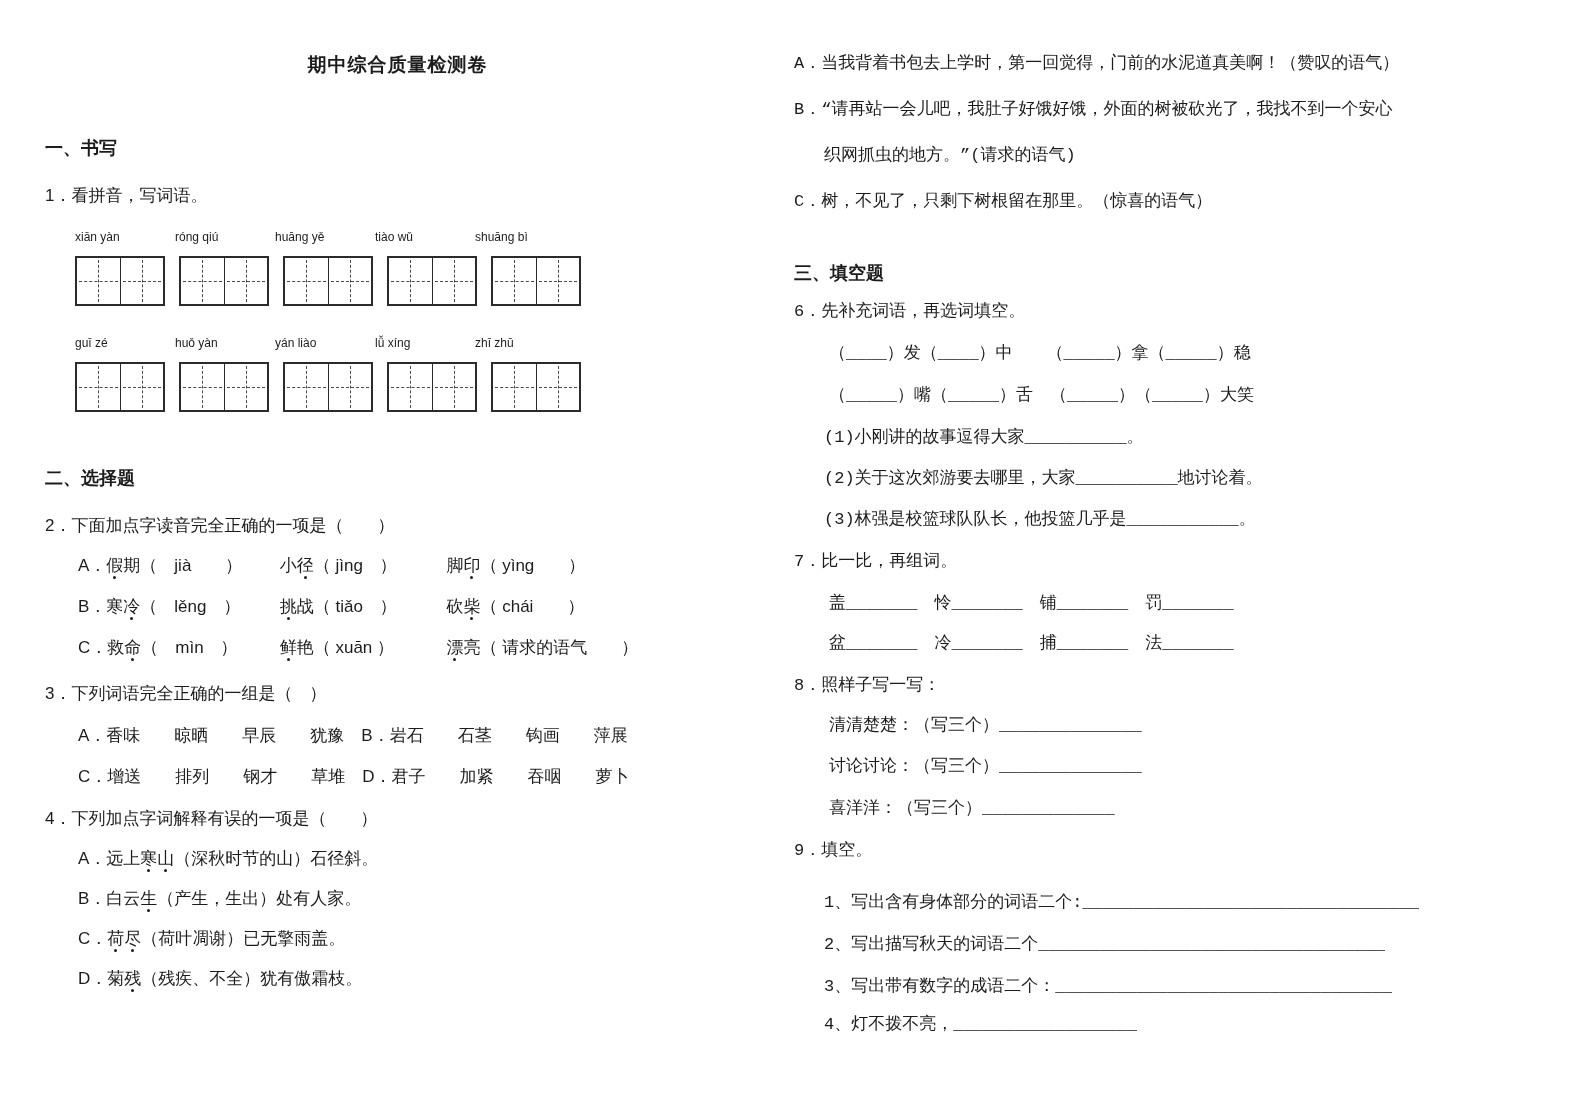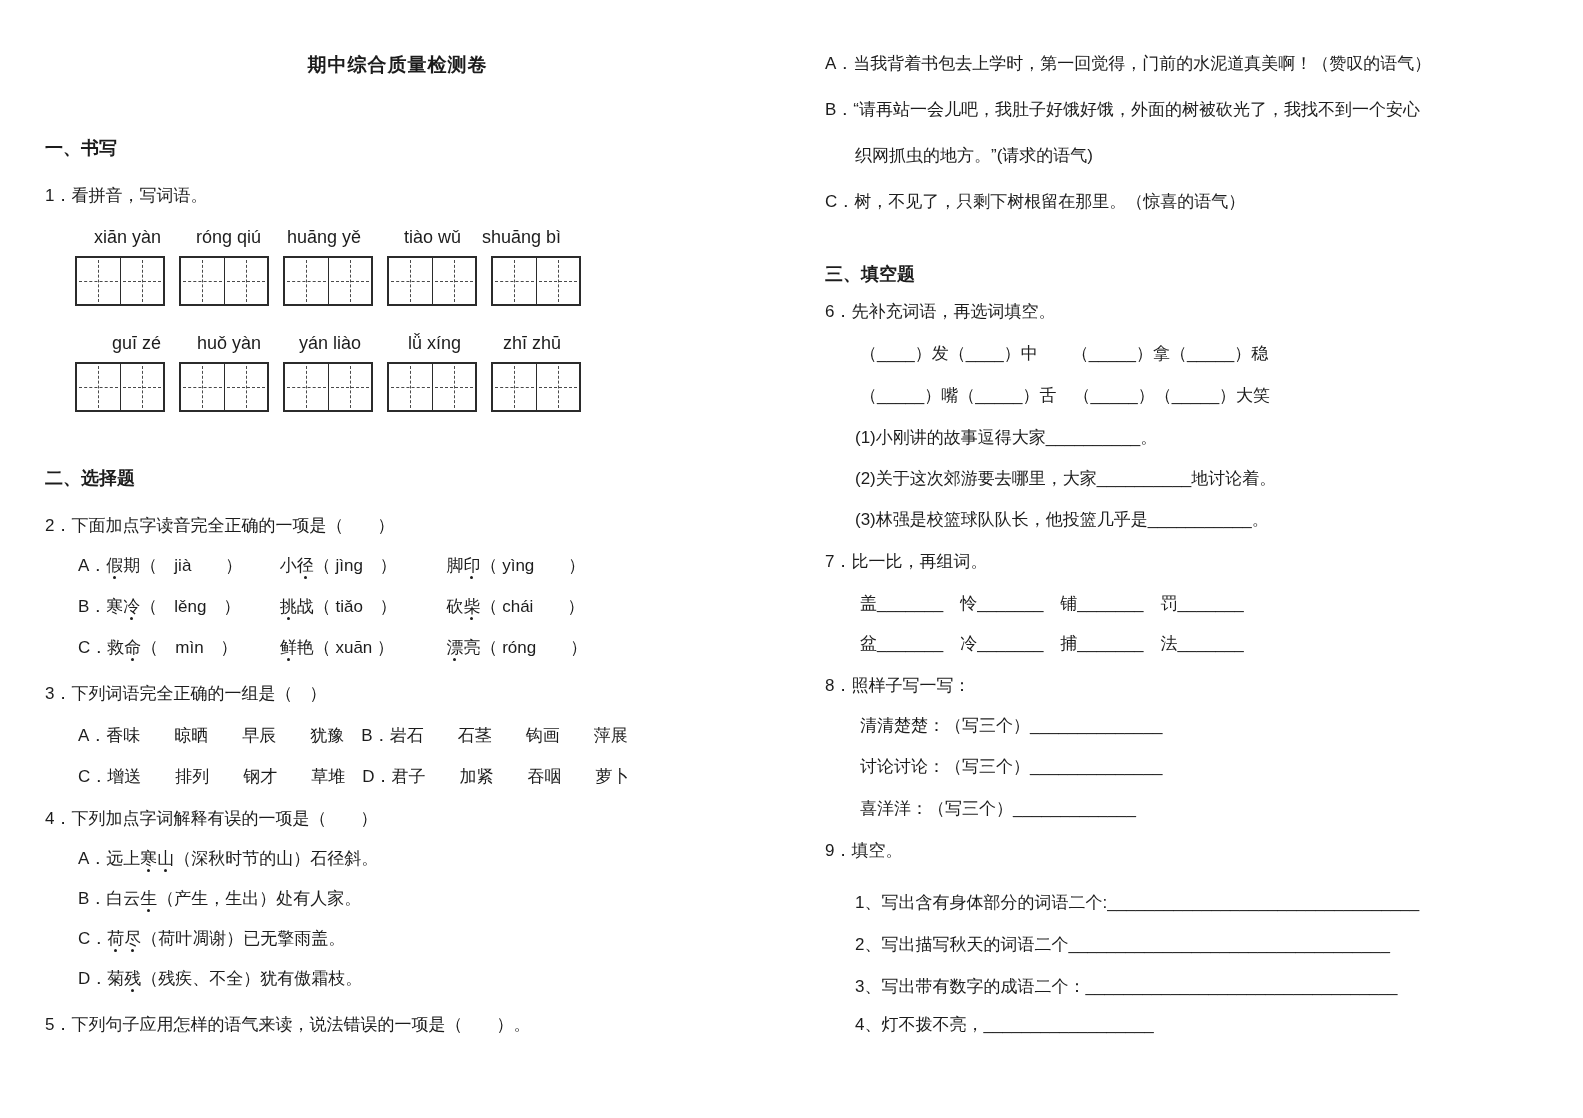--- a/index.html
+++ b/index.html
@@ -1,35 +1,35 @@
 <!DOCTYPE html>
 <html><head>
 <meta charset="utf-8">
 <style>
   html,body{margin:0;padding:0;background:#ffffff;}
   body{font-family:"Liberation Sans","DejaVu Sans",sans-serif;color:#1c1c1c;}
   .page{position:relative;width:1583px;height:1118px;background:#ffffff;overflow:hidden;}
   .col{position:absolute;top:0;}
   .col-left{left:45px;top:48px;width:705px;}
-  .col-right{left:825px;top:52px;width:690px;}
+  .col-right{left:794px;top:52px;width:690px;font-family:Liberation Mono, monospace;}
   .title{font-size:19px;font-weight:bold;text-align:center;margin:0 0 54px 0;line-height:34px;letter-spacing:1px;}
   h2.sec{font-size:18px;font-weight:bold;margin:0 0 24px 0;line-height:24px;}
   h2.sec3{margin-top:48px;margin-bottom:14px;}
   p.line{font-size:17px;line-height:24px;margin:0 0 17px 0;white-space:nowrap;}
   .mb16{margin-bottom:16px !important;}
   .mb18{margin-bottom:18px !important;}
   .mb22{margin-bottom:22px !important;}
   .mb28{margin-bottom:28px !important;}
   .mb14{margin-bottom:14px !important;}
   .indent{padding-left:33px;}
   .indent2{padding-left:30px;}
   .indent3{padding-left:35px;}
   
   .pinyin-row{display:flex;gap:14px;padding-left:30px;margin:0 0 8px 0;}
-  .py{display:inline-block;width:86px;text-align:right;font-size:18px;line-height:22px;white-space:nowrap;}
+  .py{display:inline-block;width:86px;text-align:left;font-size:12px;line-height:22px;white-space:nowrap;}
   
   .tzg-row{display:flex;gap:14px;padding-left:30px;margin:0 0 26px 0;}
   .tzg-row.last{margin-bottom:54px;}
   .tzg{width:86px;height:46px;border:2px solid #2b2b2b;display:flex;box-sizing:content-box;background:#fff;}
   .cell{flex:1;position:relative;}
   .cell + .cell{border-left:1.6px solid #2b2b2b;}
   .cell::before{content:"";position:absolute;left:50%;top:2px;bottom:2px;border-left:1.4px dashed #4a4a4a;}
   .cell::after{content:"";position:absolute;top:50%;left:2px;right:2px;border-top:1.4px dashed #4a4a4a;}
   
   .dotted{position:relative;}
@@ -121,34 +121,33 @@
       <span class="q2col c3"><span>脚</span><span class="dotted">印</span><span>（ yìng　　）</span></span>
     </p>
     <p class="line indent">
       <span class="q2col c1"><span>B．寒</span><span class="dotted">冷</span><span>（　lěng　）</span></span>
       <span class="q2col c2"><span class="dotted">挑</span><span>战（ tiǎo　）</span></span>
       <span class="q2col c3"><span>砍</span><span class="dotted">柴</span><span>（ chái　　）</span></span>
     </p>
     <p class="line indent mb22">
       <span class="q2col c1"><span>C．救</span><span class="dotted">命</span><span>（　mìn　）</span></span>
       <span class="q2col c2"><span class="dotted">鲜</span><span>艳（ xuān ）</span></span>
-      <span class="q2col c3"><span class="dotted">漂</span><span>亮（ róng　　）</span></span>
+      <span class="q2col c3"><span class="dotted">漂</span><span>亮（ 请求的语气　　）</span></span>
     </p>
 
     <p class="line mb18">3．下列词语完全正确的一组是（　）</p>
     <p class="line indent">A．香味　　晾晒　　早辰　　犹豫　B．岩石　　石茎　　钩画　　萍展</p>
     <p class="line indent mb18">C．增送　　排列　　钢才　　草堆　D．君子　　加紧　　吞咽　　萝卜</p>
 
     <p class="line mb16">4．下列加点字词解释有误的一项是（　　）</p>
     <p class="line indent mb16"><span>A．远上</span><span class="dotted">寒</span><span class="dotted">山</span><span>（深秋时节的山）石径斜。</span></p>
     <p class="line indent mb16"><span>B．白云</span><span class="dotted">生</span><span>（产生，生出）处有人家。</span></p>
     <p class="line indent mb16"><span>C．</span><span class="dotted">荷</span><span class="dotted">尽</span><span>（荷叶凋谢）已无擎雨盖。</span></p>
     <p class="line indent mb22"><span>D．菊</span><span class="dotted">残</span><span>（残疾、不全）犹有傲霜枝。</span></p>
 
-    <p class="line">5．下列句子应用怎样的语气来读，说法错误的一项是（　　）。</p>
   </div>
 
   <div class="col col-right">
 
     <p class="line mb22">A．当我背着书包去上学时，第一回觉得，门前的水泥道真美啊！（赞叹的语气）</p>
     <p class="line mb22">B．“请再站一会儿吧，我肚子好饿好饿，外面的树被砍光了，我找不到一个安心</p>
     <p class="line mb22 indent2">织网抓虫的地方。”(请求的语气)</p>
     <p class="line">C．树，不见了，只剩下树根留在那里。（惊喜的语气）</p>
 
     <h2 class="sec sec3">三、填空题</h2>

